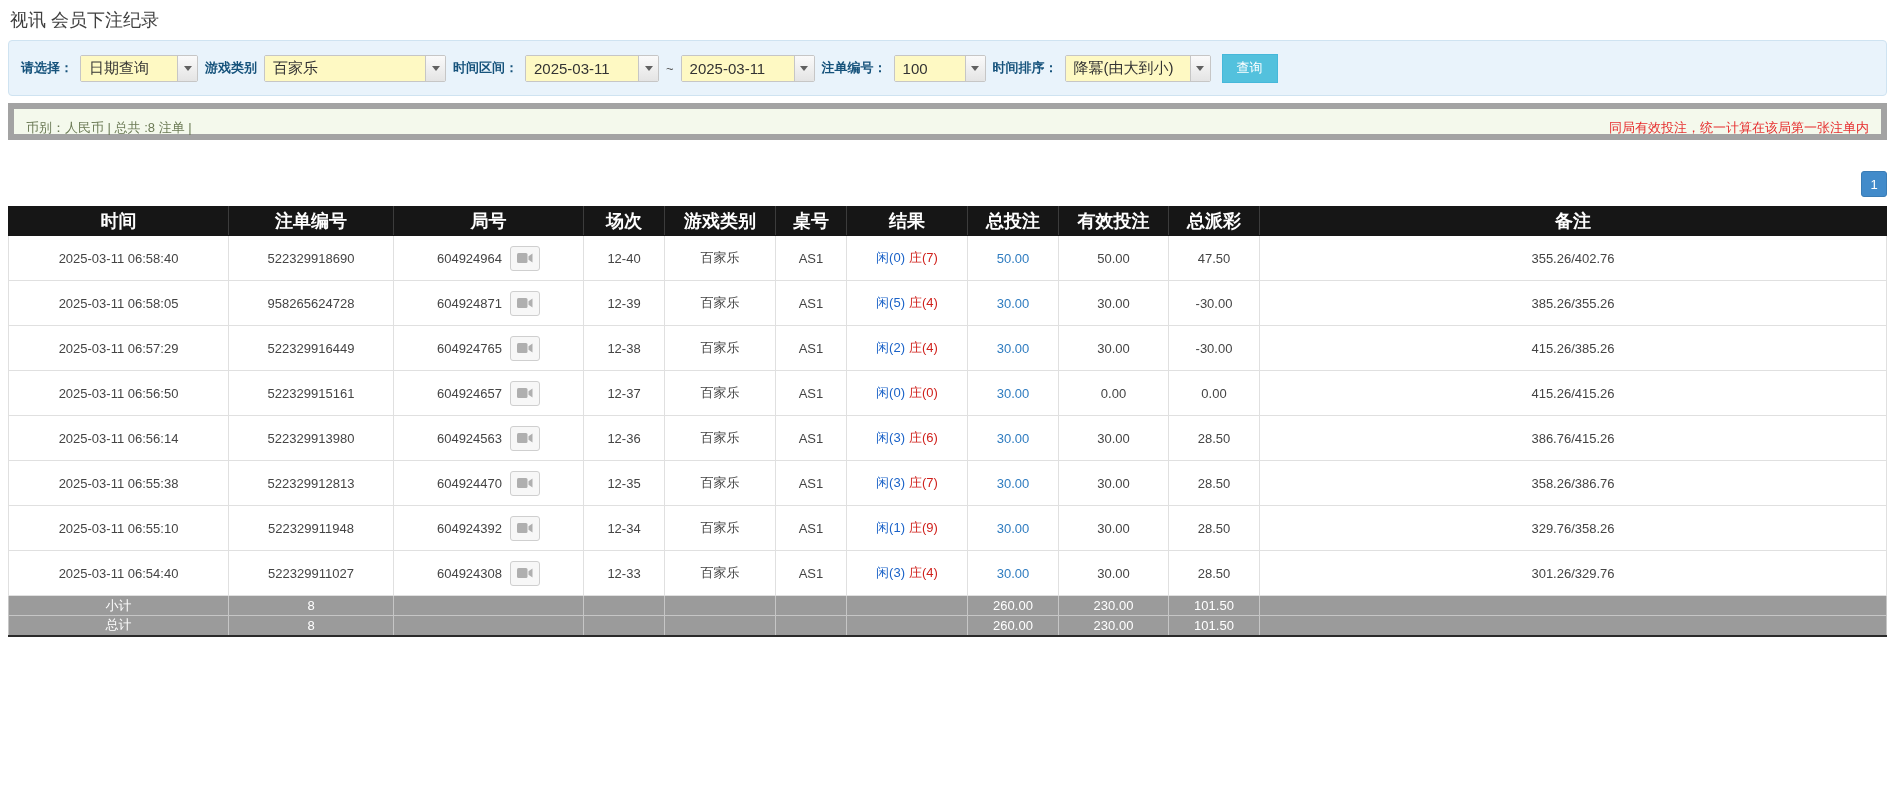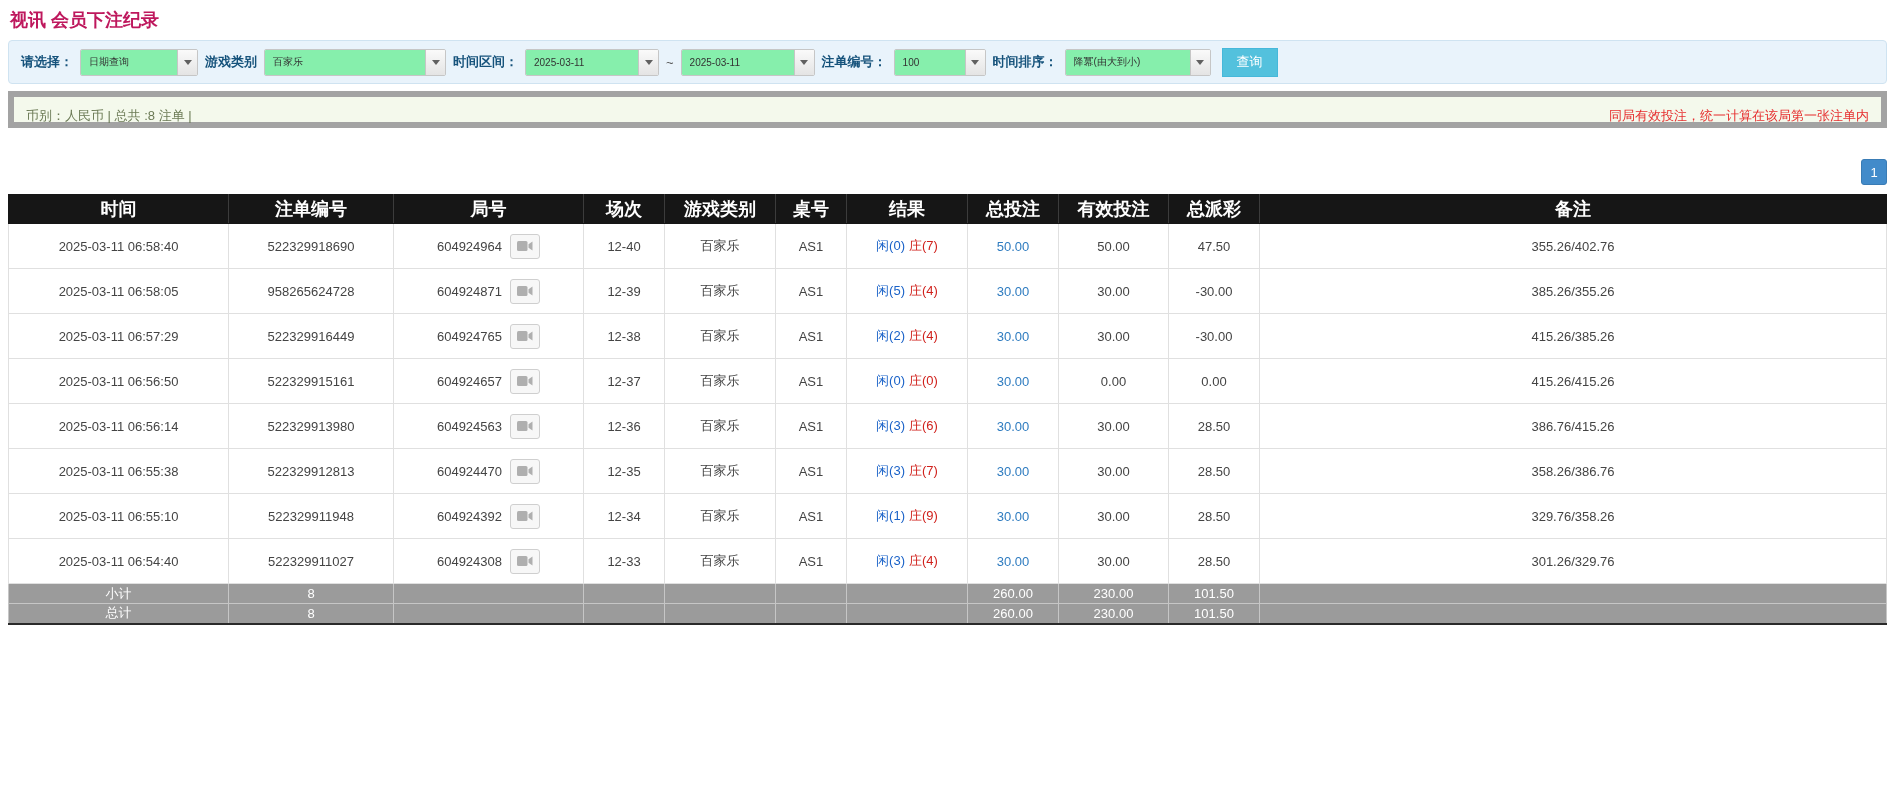--- a/index.html
+++ b/index.html
@@ -6,35 +6,35 @@
   body {
     font-family: "Liberation Sans", "DejaVu Sans", sans-serif;
     background: #ffffff;
     color: #333;
   }
   .page { padding: 6px 8px 40px 8px; min-width: 1879px; }
 
   
   .page-title {
     font-size: 18px;
-    font-weight: 700;
-    color: #be185d;
+    font-weight: 400;
+    color: #404040;
     padding: 2px 2px 8px 2px;
   }
 
   
   .filter-bar {
     display: flex;
     align-items: center;
     gap: 7px;
     background: #e9f3fb;
     border: 1px solid #cfe3f1;
     border-radius: 4px;
     padding: 7px 12px;
-    height: 44px;
+    height: 56px;
     white-space: nowrap;
   }
   .filter-label {
     color: #15527b;
     font-weight: bold;
     font-size: 13px;
   }
   .combo {
     display: inline-flex;
     align-items: stretch;
@@ -42,24 +42,24 @@
     border-radius: 2px;
     background: #fff;
     height: 27px;
     overflow: hidden;
   }
   .combo input {
     border: none;
     outline: none;
     height: 100%;
     padding: 0 8px;
-    font-size: 10px;
+    font-size: 15px;
     color: #333;
     font-family: inherit;
-    background: #86efac;
+    background: #fef9c3;
   }
   .combo .arrow-btn {
     width: 20px;
     border: none;
     border-left: 1px solid #c6c6c6;
     background: linear-gradient(#fafafa, #e4e4e4);
     display: flex;
     align-items: center;
     justify-content: center;
     cursor: pointer;

